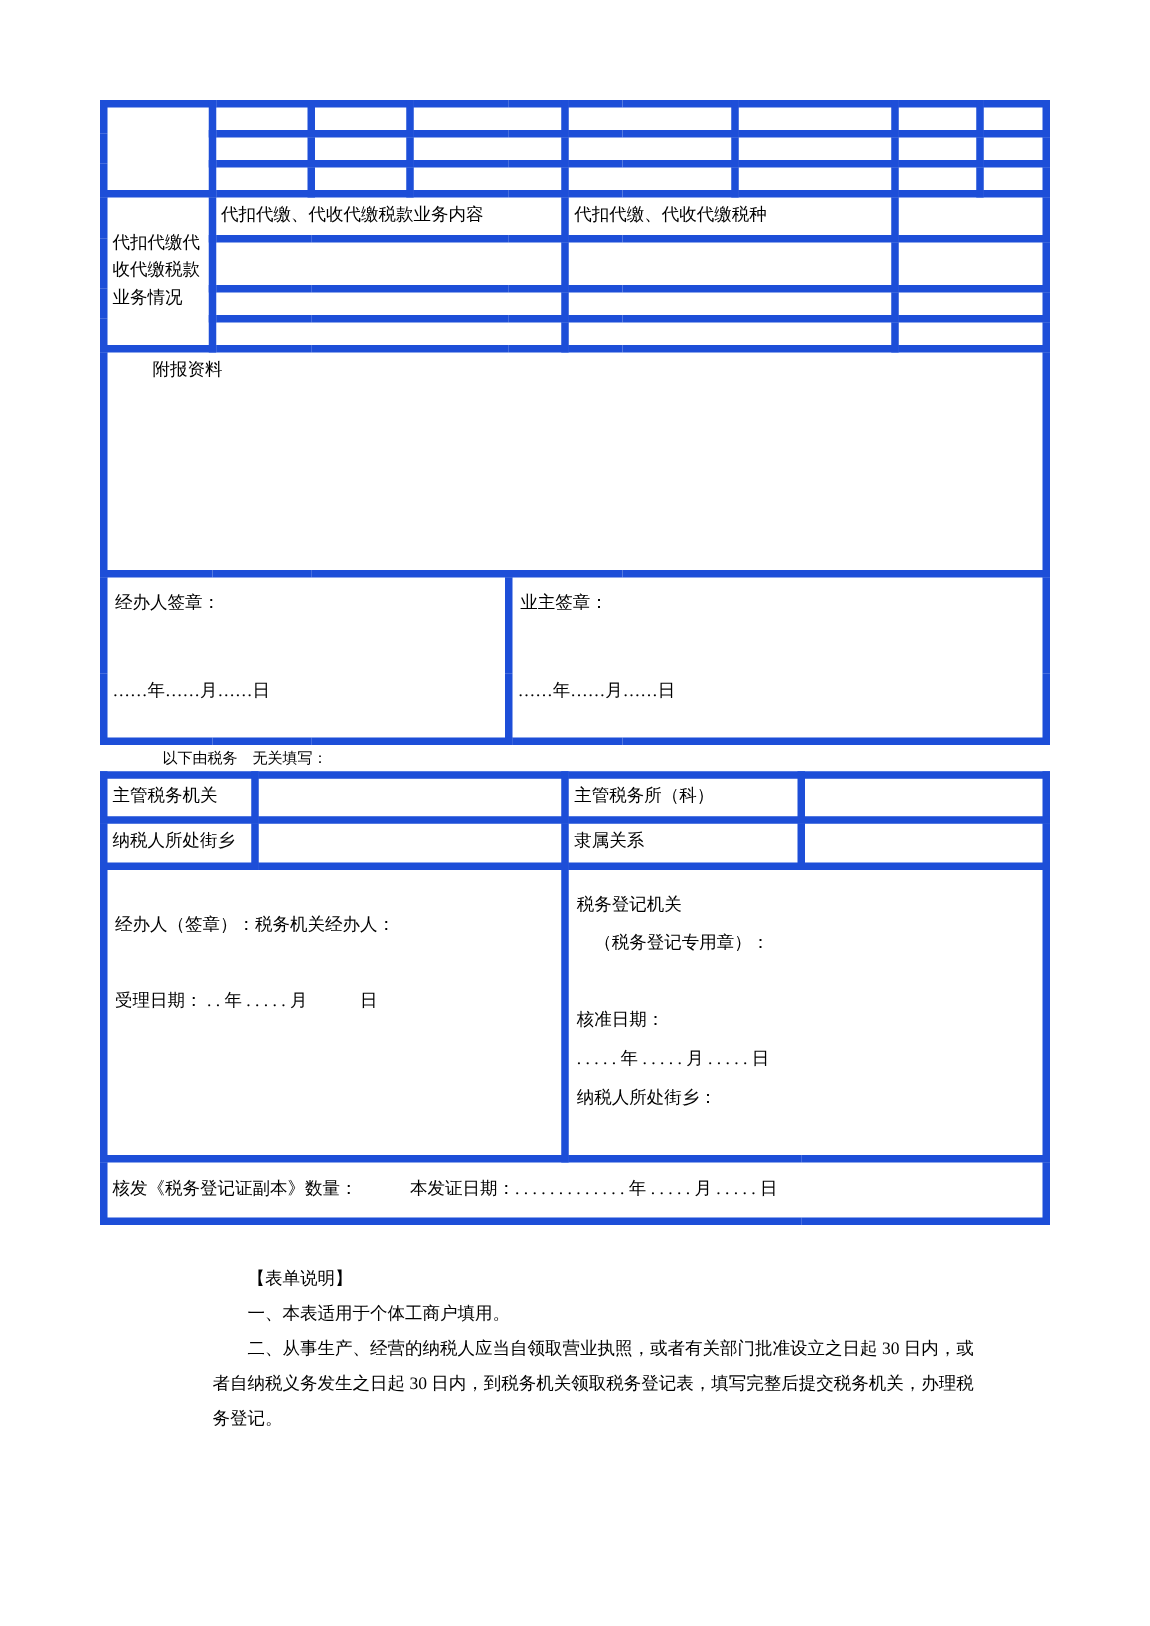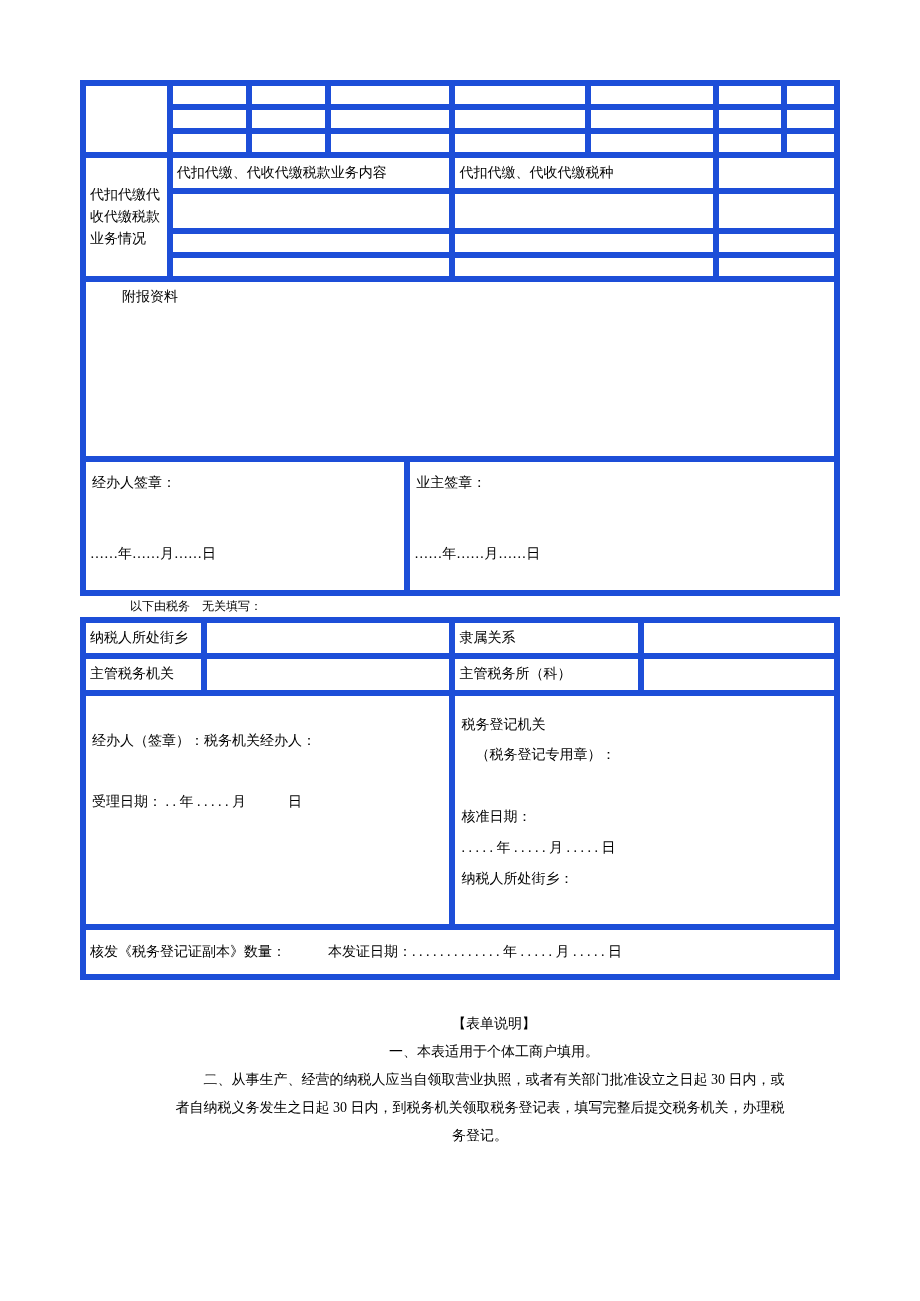--- a/index.html
+++ b/index.html
@@ -34,21 +34,21 @@
     }
     .table2 td { height: 22px; }
     .table2 .big { height: 140px; vertical-align: top; padding: 30px 6px; line-height: 2.2;}
     .table2 .issue { height: 50px; vertical-align: middle;}
     .instructions {
       margin-top: 30px;
       padding: 0 50px 0 90px;
       line-height: 2;
       font-size: 14px;
     }
-    .instructions p { text-indent: 2em; margin: 0; text-align: center;}
+    .instructions p { text-indent: 2em; margin: 0;}
     .noborder-top { border-top: none; }
     .noborder-bottom { border-bottom: none; }
   </style>
 </head>
 <body>
 
 <table>
   <colgroup>
     <col style="width:11.5%">
     <col style="width:10.5%">
@@ -134,29 +134,29 @@
 
 <table class="table2">
   <colgroup>
     <col style="width:16%">
     <col style="width:33%">
     <col style="width:25%">
     <col style="width:26%">
   </colgroup>
   <tbody>
       <tr>
+    <td>主管税务机关</td>
+    <td></td>
+    <td>主管税务所（科）</td>
+    <td></td>
+  </tr>
+  <tr>
     <td>纳税人所处街乡</td>
     <td></td>
     <td>隶属关系</td>
-    <td></td>
-  </tr>
-  <tr>
-    <td>主管税务机关</td>
-    <td></td>
-    <td>主管税务所（科）</td>
     <td></td>
   </tr>
   <tr>
     <td colspan="2" class="big">
       <div>经办人（签章）：税务机关经办人：</div>
       <br>
       <div>受理日期： . . 年 . . . . . 月　　　日</div>
     </td>
     <td colspan="2" class="big" style="padding-top:14px;font-family:Liberation Serif, serif;">
       <div>税务登记机关</div>

